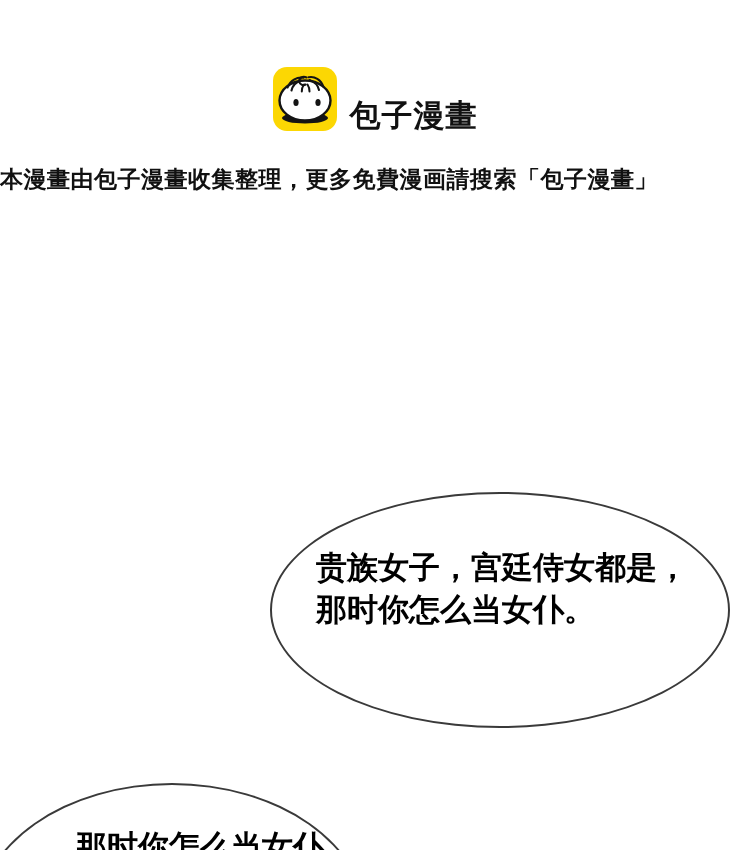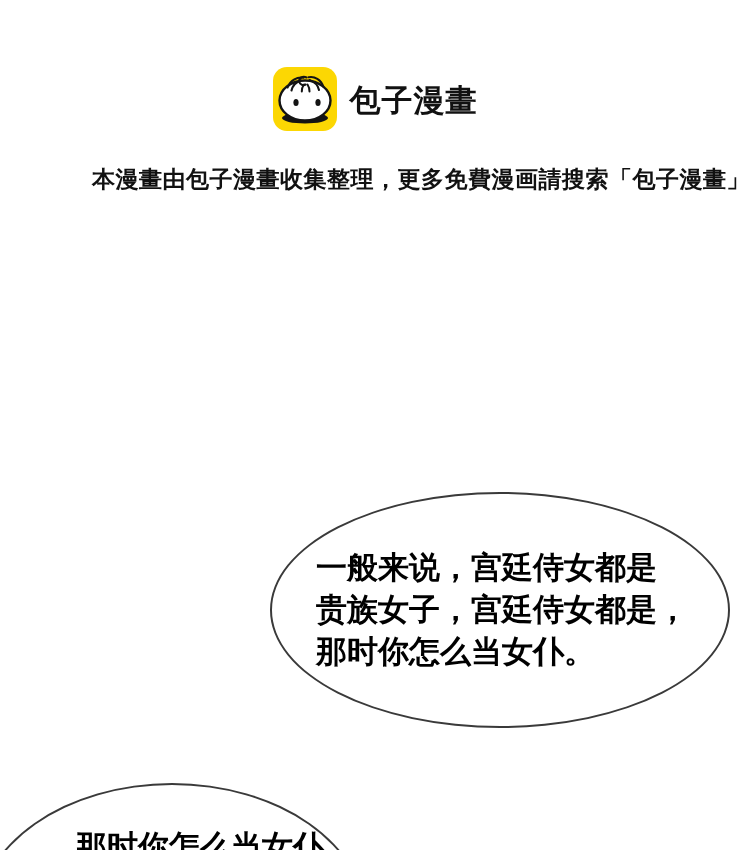--- a/index.html
+++ b/index.html
@@ -24,21 +24,21 @@
   }
 
   
   .brand-row {
     position: absolute;
     top: 67px;
     left: 0;
     width: 100%;
     display: flex;
     justify-content: center;
-    align-items: center;
+    align-items: flex-end;
     gap: 13px;
   }
   .logo-badge {
     width: 64px;
     height: 64px;
     flex: 0 0 auto;
     display: block;
   }
   .logo-text {
     font-size: 31px;
@@ -48,21 +48,21 @@
     line-height: 1;
     padding-top: 2px;
   }
 
   
   .disclaimer {
     position: absolute;
     top: 164px;
     left: 0;
     width: 100%;
-    text-align: right;
+    text-align: left;
     font-size: 23px;
     font-weight: bold;
     color: #111111;
     letter-spacing: 0.5px;
     white-space: nowrap;
   }
 
   
   .bubble {
     position: absolute;
@@ -125,21 +125,20 @@
       <ellipse cx="23" cy="35.5" rx="2.6" ry="3.6" fill="#141414"></ellipse>
       <ellipse cx="45" cy="35.5" rx="2.6" ry="3.6" fill="#141414"></ellipse>
     </svg>
     <div class="logo-text">包子漫畫</div>
   </div>
 
   <div class="disclaimer">本漫畫由包子漫畫收集整理，更多免費漫画請搜索「包子漫畫」</div>
 
   <div class="bubble bubble-main"></div>
   <div class="bubble-text-main">
-    <span class="bubble-line">一般来说，宫廷侍女都是</span>
     <span class="bubble-line">贵族女子，宫廷侍女都是，</span>
     <span class="bubble-line">那时你怎么当女仆。</span>
   </div>
 
   <div class="bubble bubble-partial"></div>
   <div class="bubble-text-partial">
     <span class="bubble-line">那时你怎么当女仆</span>
   </div>
 
 </div>

